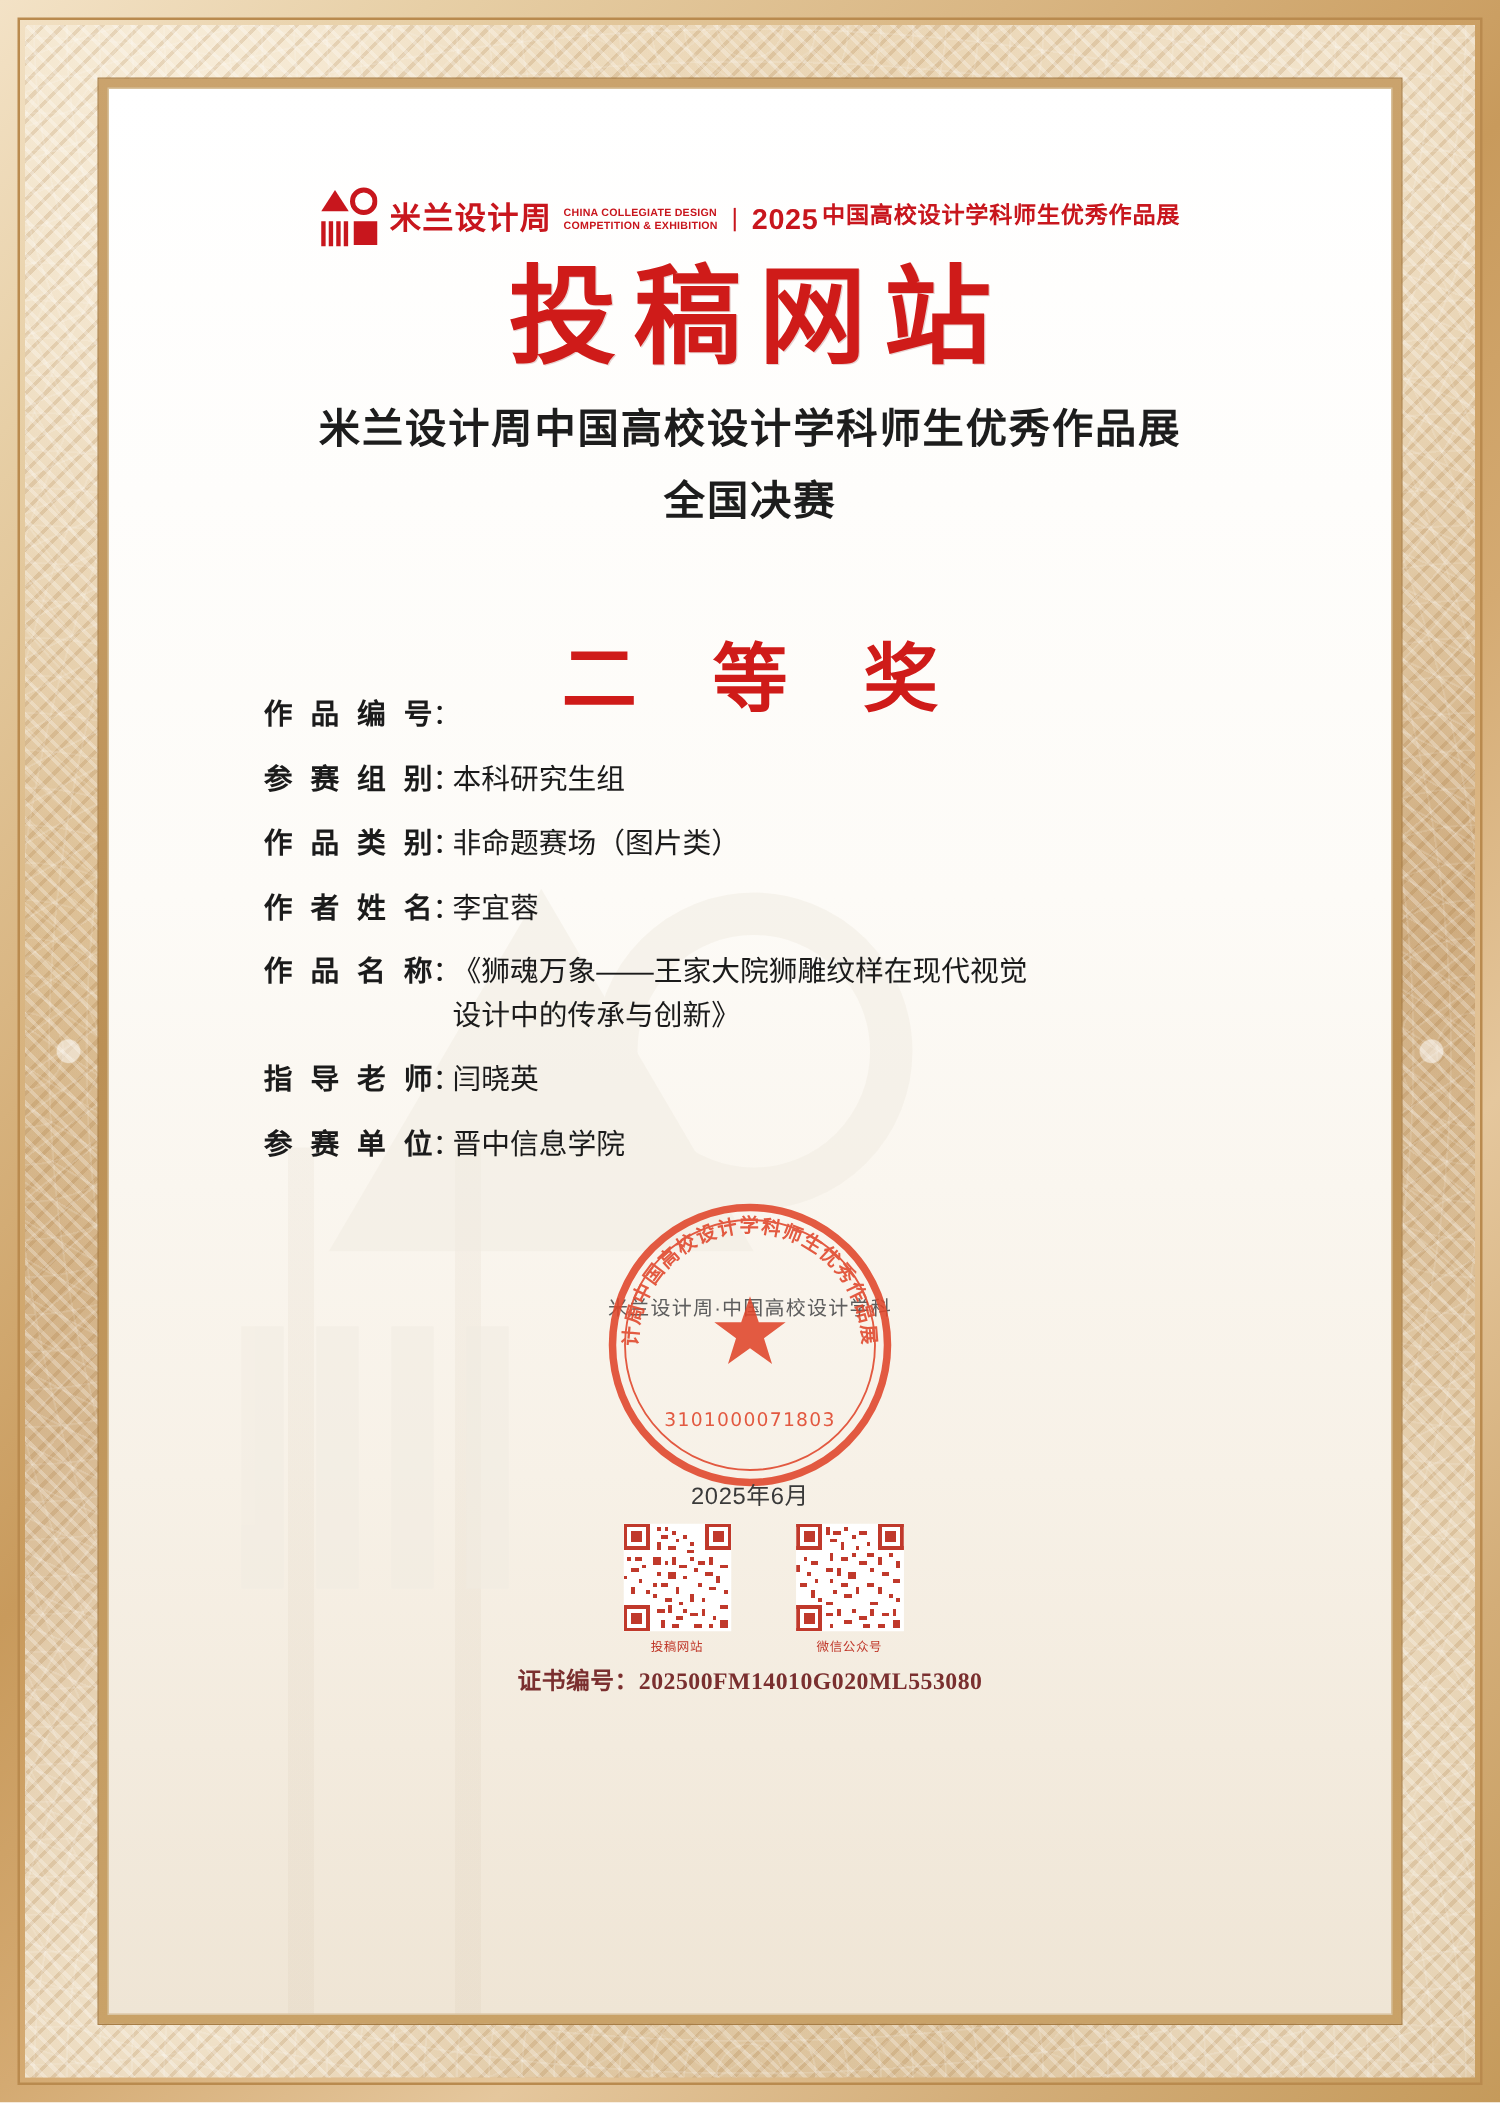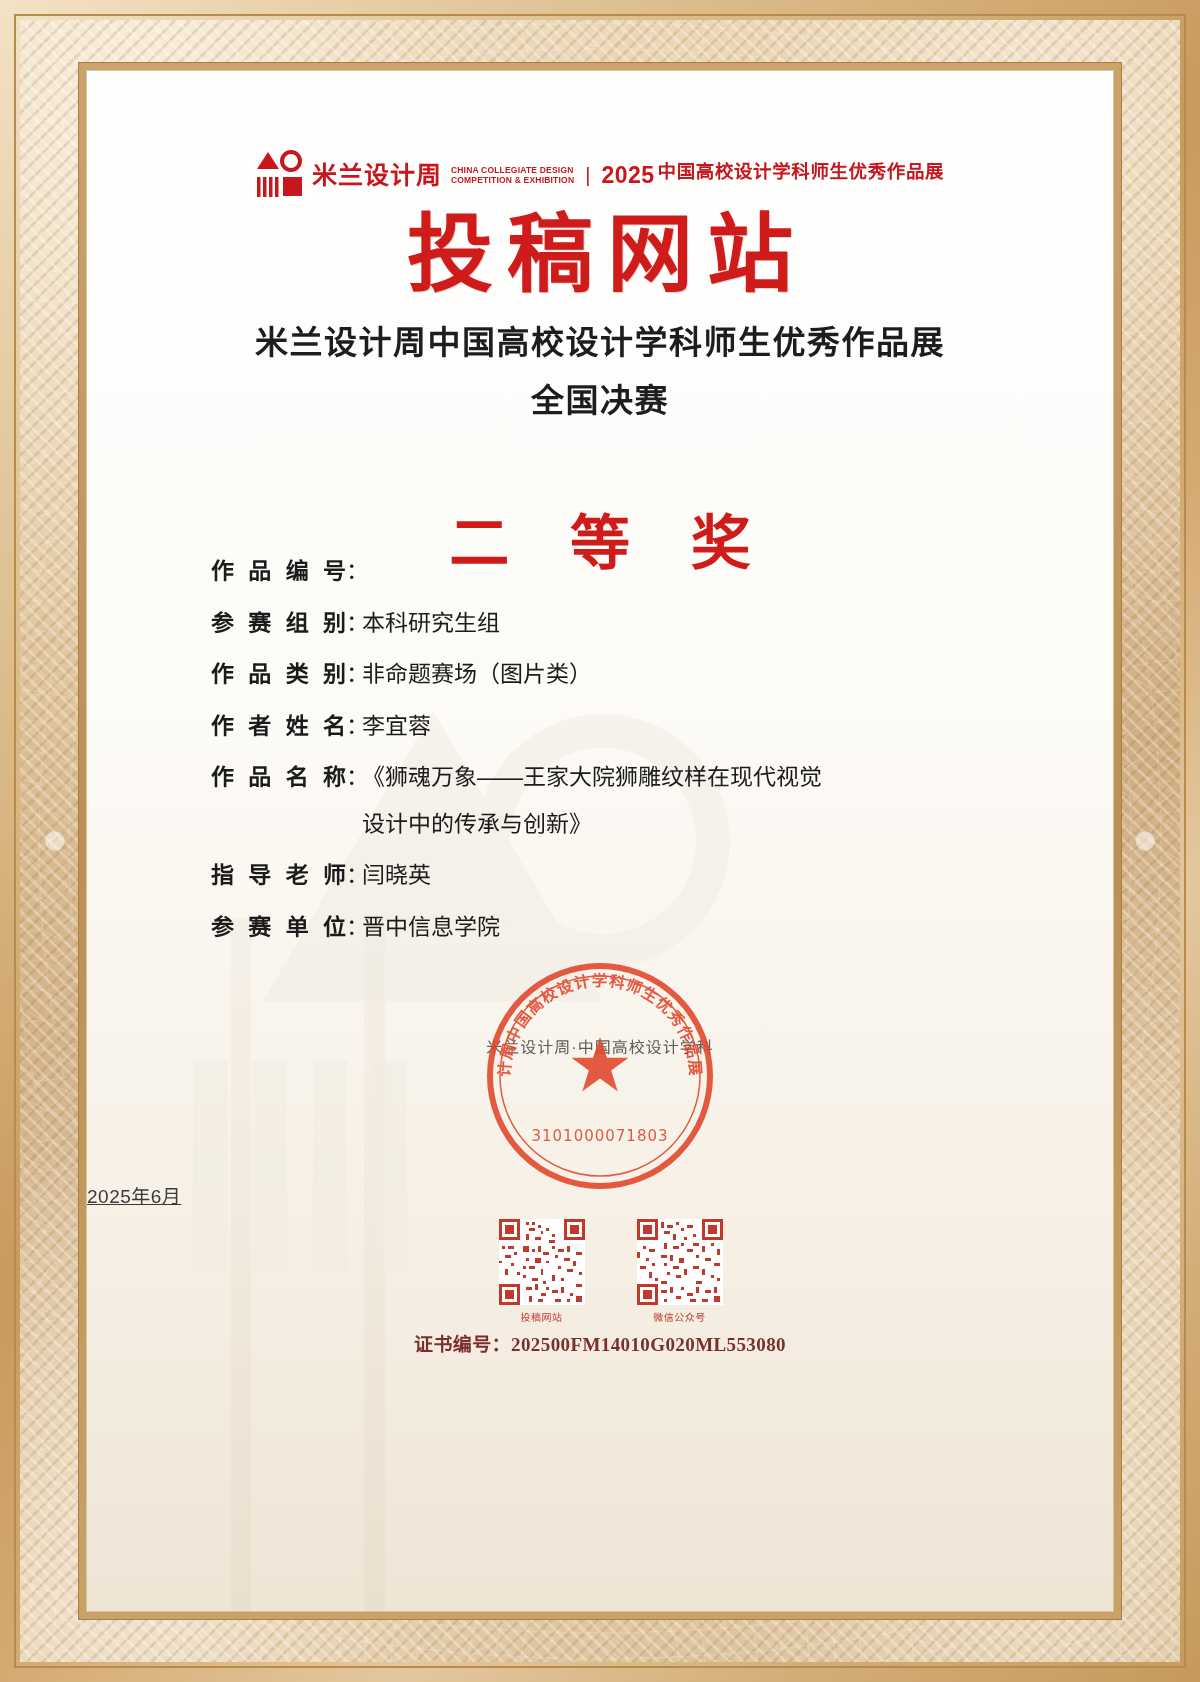--- a/index.html
+++ b/index.html
@@ -226,21 +226,20 @@
     flex: none;
     width: 16px;
     text-align: center;
   }
   .field-value {
     flex: 1;
     font-weight: 500;
   }
   .field-value .line2 {
     display: block;
-    margin-top: 12px;
   }
   .issuer {
     position: absolute;
     top: 962px;
     left: 0; right: 0;
     text-align: center;
     font-size: 16px;
     color: #5d5d5d;
     line-height: 1.9;
     letter-spacing: 1px;
@@ -253,24 +252,24 @@
     width: 234px;
     height: 234px;
     opacity: 0.88;
   }
   .seal svg { display: block; width: 100%; height: 100%; }
 
   .issue-date {
     position: absolute;
     top: 1110px;
     left: 0; right: 0;
+    text-align: center;
     font-size: 19px;
     color: #3a3a3a;
     letter-spacing: .5px;
-    text-decoration: underline;
   }
 
   
   .qr-wrap {
     position: absolute;
     top: 1148px;
     left: 0; right: 0;
     display: flex;
     justify-content: center;
     gap: 52px;

